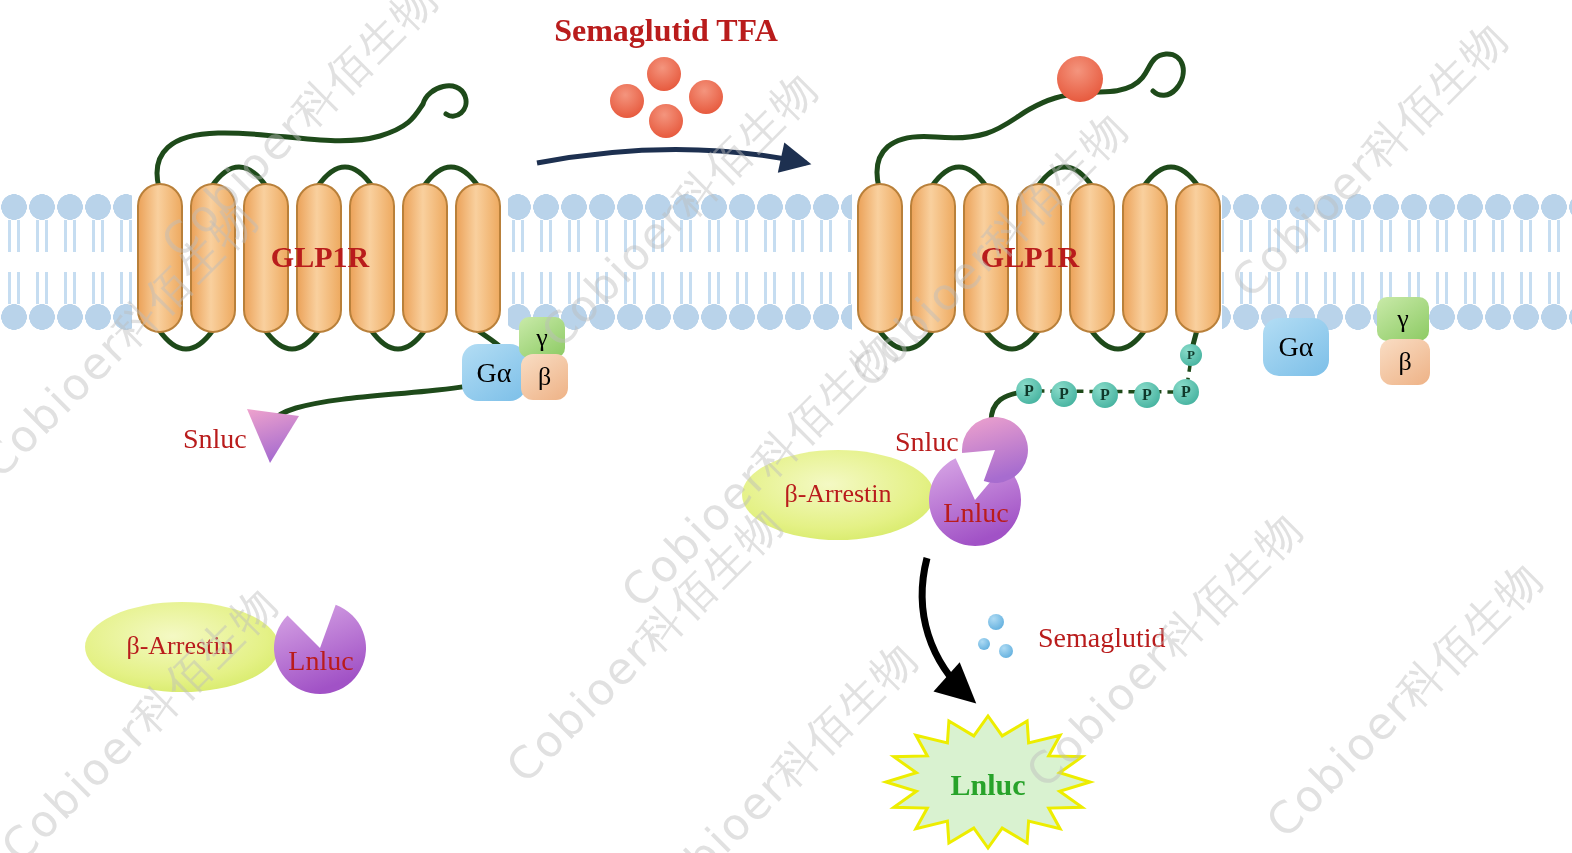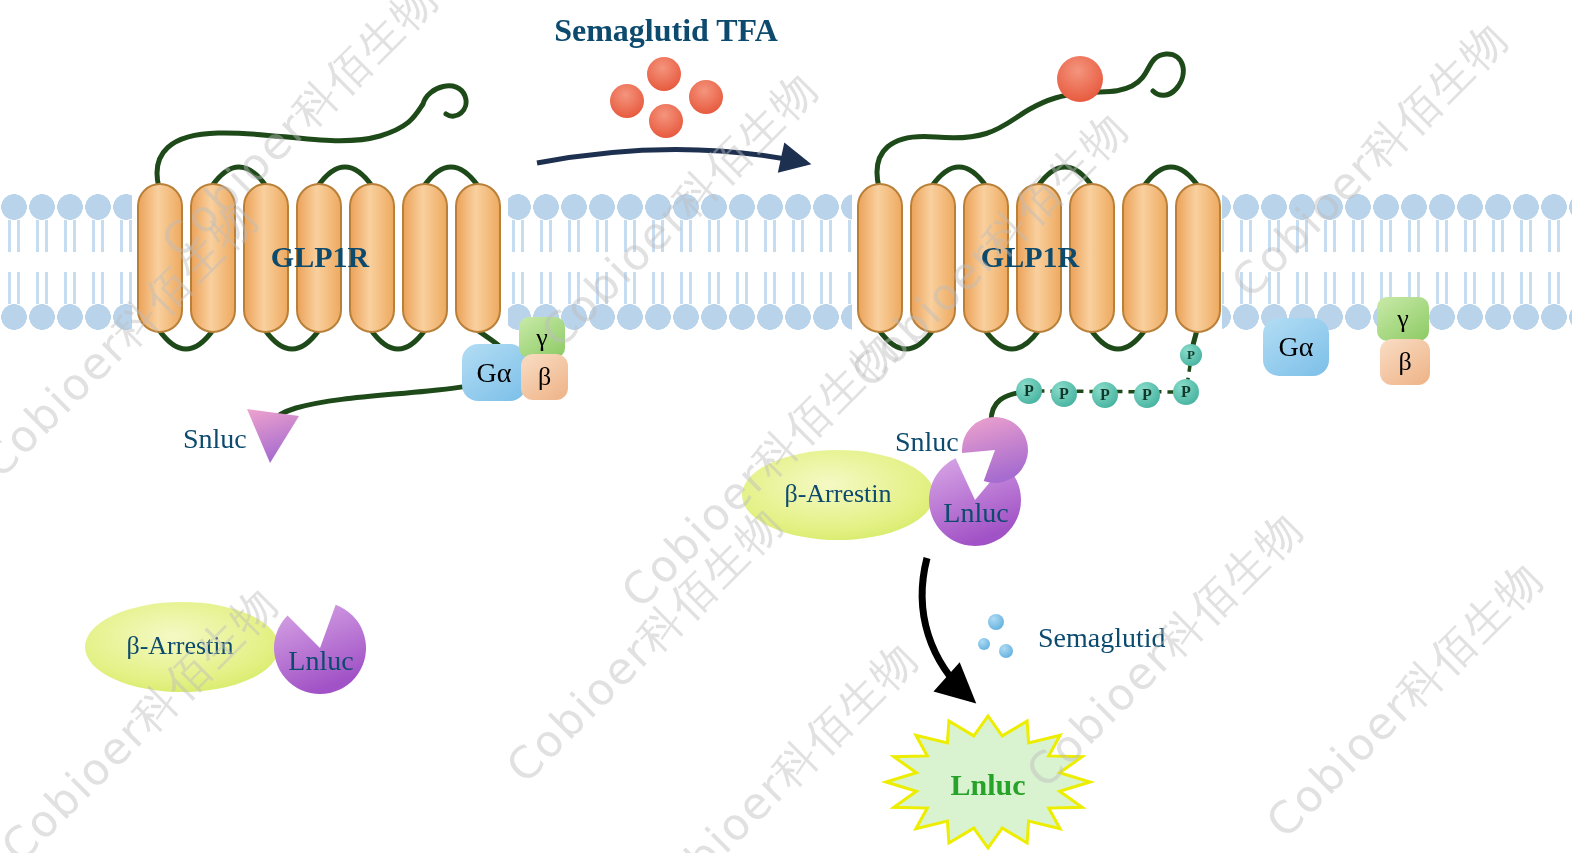--- a/index.html
+++ b/index.html
@@ -29,21 +29,21 @@
         color:#000;font-size:28px;}
   .ga{border-radius:16px;background:linear-gradient(145deg,#b3ddf4,#7cbfe8);}
   .gg{border-radius:10px;background:linear-gradient(145deg,#c9eaa9,#8cca63);font-size:26px;}
   .gb{border-radius:12px;background:linear-gradient(145deg,#f9ddc4,#eeb286);font-size:26px;}
   
   .pcircle{position:absolute;width:26px;height:26px;border-radius:50%;z-index:5;
            background:radial-gradient(circle at 35% 30%,#8adcca,#35a895);
            display:flex;align-items:center;justify-content:center;
            font-size:16px;font-weight:bold;color:#10392b;}
   
-  .label{position:absolute;white-space:nowrap;color:#0c4a6e;z-index:6;}
+  .label{position:absolute;white-space:nowrap;color:#b91c1c;z-index:6;}
   .ctr{transform:translateX(-50%);}
   .ctrxy{transform:translate(-50%,-50%);}
   .title{font-size:32px;font-weight:bold;}
   .receptor{font-size:30px;font-weight:bold;}
   .plain24{font-size:28px;}
   .plain26{font-size:26px;}
   .light-text{font-size:30px;font-weight:bold;color:#28a32a;}
   
   .wm{position:absolute;z-index:10;white-space:nowrap;
       font-family:"DejaVu Sans","Liberation Sans",sans-serif;

